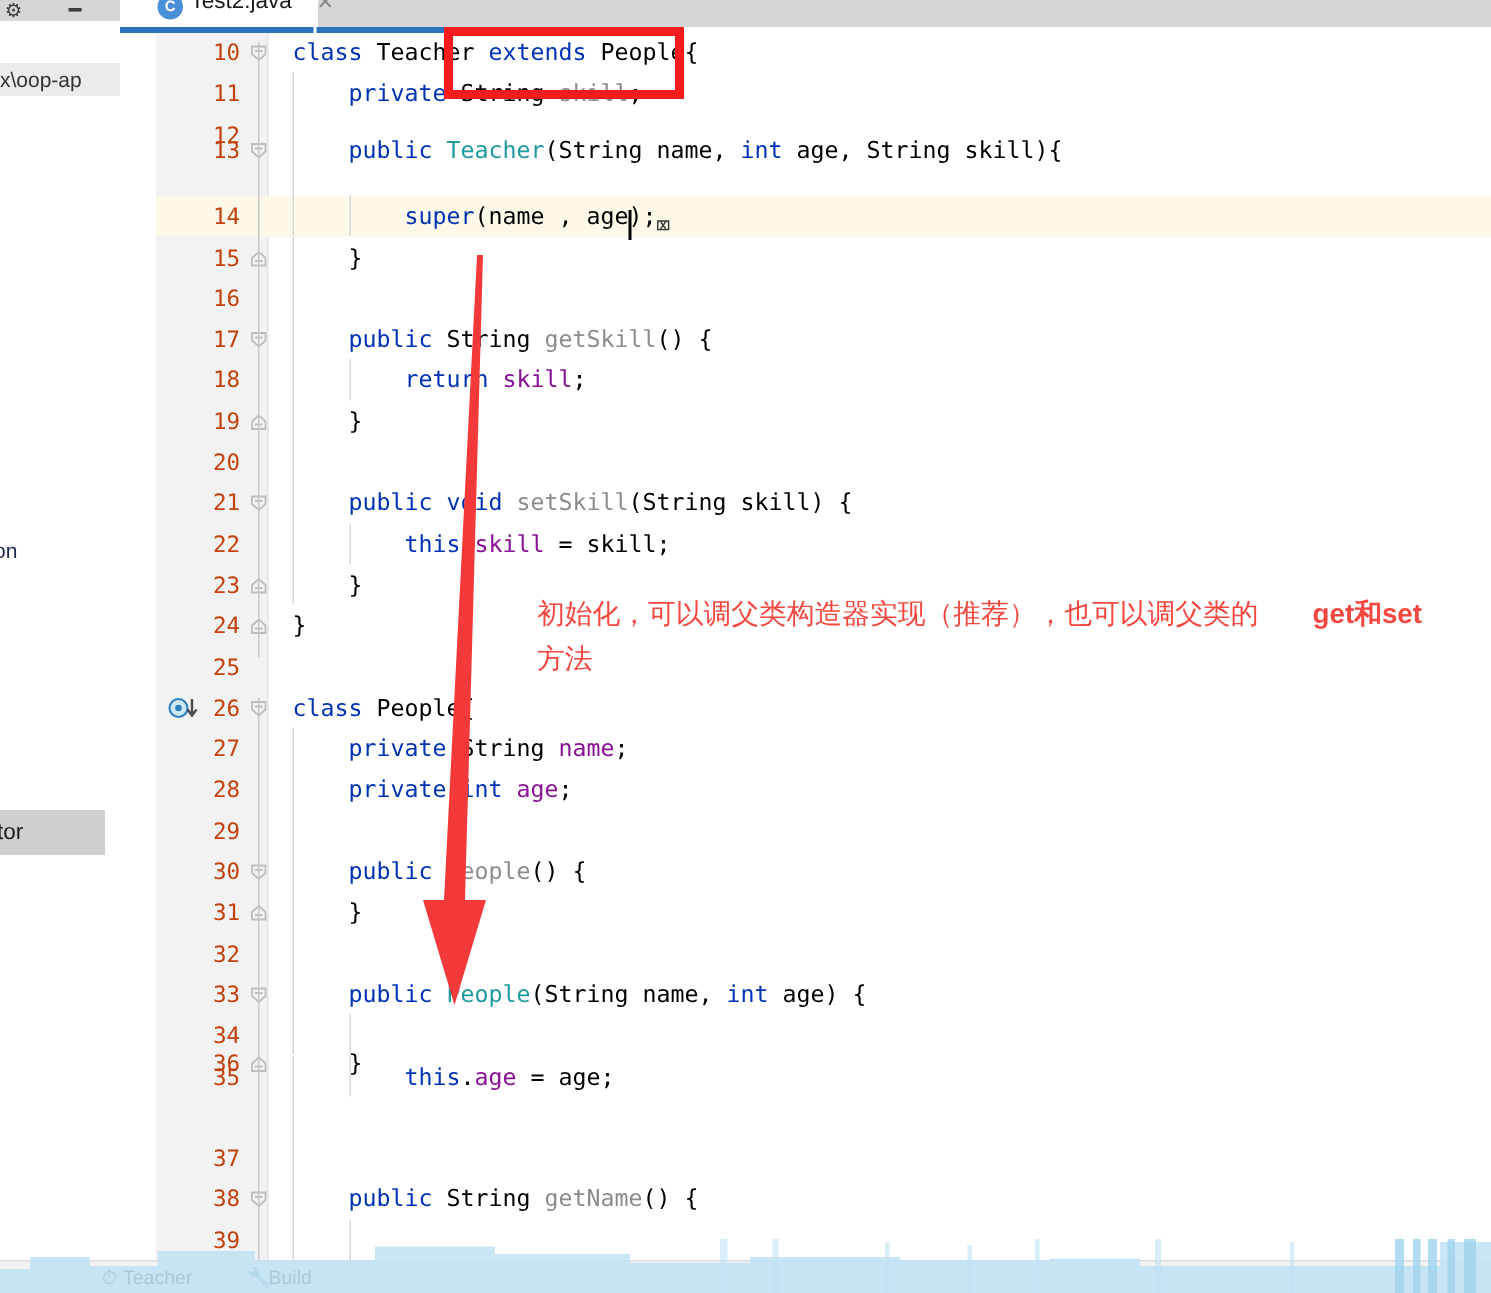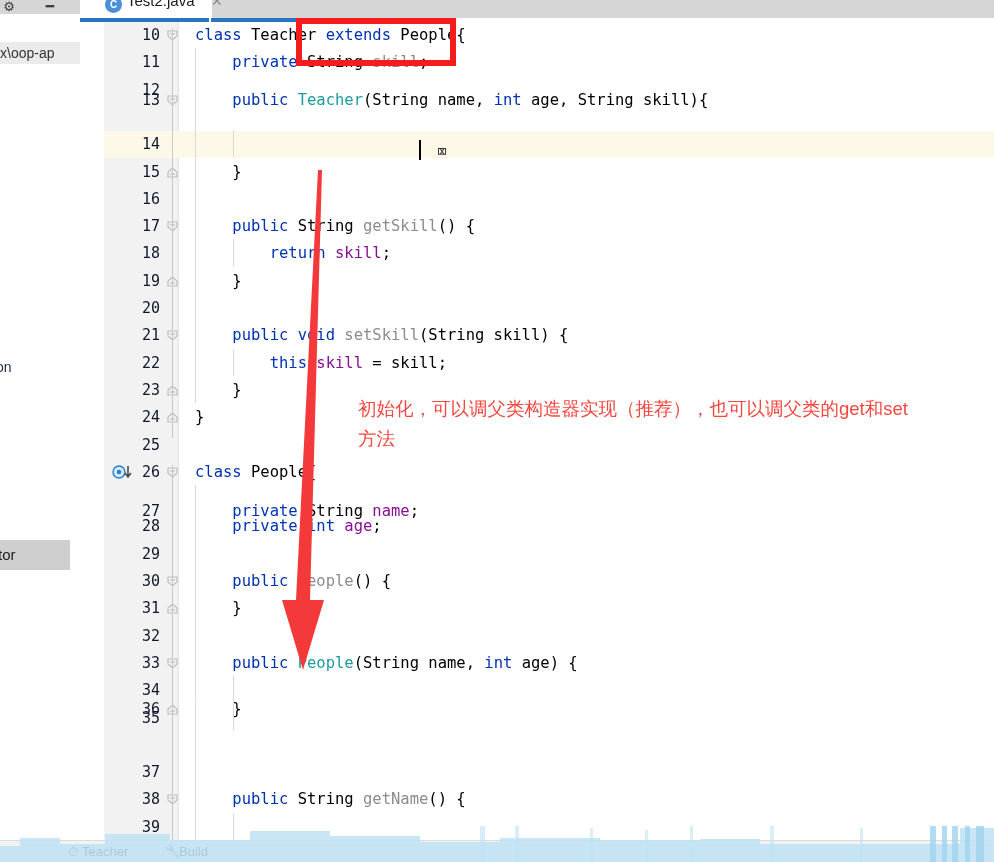--- a/index.html
+++ b/index.html
@@ -42,21 +42,21 @@
   .left-small-box{position:absolute;left:0;top:826px;width:62px;height:20px;background:#e8e8e8;border:1px solid #c3c3c3;}
 
   
   .editor{position:absolute;left:104px;top:22px;width:890px;height:818px;background:#ffffff;overflow:hidden;}
   .gutter{position:absolute;left:0;top:0;width:75px;height:818px;background:#f2f2f2;}
   .gutter-sep{position:absolute;left:74px;top:0;width:1px;height:818px;background:#e4e4e4;}
 
   .row{position:absolute;left:0;width:890px;height:27.3px;}
   .row.cur{background:#fdf8e8;}
   .lineno{position:absolute;left:0;width:56px;text-align:right;
-    font-family:"DejaVu Sans Mono","Liberation Mono",monospace;font-size:15px;color:#0f172a;line-height:27px;}
+    font-family:"DejaVu Sans Mono","Liberation Mono",monospace;font-size:15px;color:#c2410c;line-height:27px;}
   .code{position:absolute;left:91px;
     font-family:"DejaVu Sans Mono","Liberation Mono",monospace;font-size:15.5px;line-height:27px;
     color:#000000;white-space:pre;letter-spacing:0px;}
 
   
   .kw{color:#0033b3;}
   .cls{color:#1f9a9e;}
   .gray{color:#8c8c8c;}
   .fld{color:#871094;}
   .pun{color:#000000;}
@@ -74,21 +74,21 @@
   .iguide{position:absolute;width:1px;background:#d8d8d8;}
 
   
   .caret{position:absolute;width:2px;height:20px;background:#000;}
   .mouse-cursor{position:absolute;color:#333;font-family:"DejaVu Sans Mono",monospace;font-size:17px;}
 
   
   .red-box{position:absolute;border:6px solid #f41c1c;box-sizing:border-box;}
   .red-arrow{position:absolute;left:276px;top:170px;width:60px;height:500px;}
   .annot{position:absolute;font-family:"Liberation Sans",sans-serif;color:#f4473f;font-size:18.5px;line-height:30px;white-space:pre-line;}
-  .annot b{font-weight:normal;}
+  .annot b{font-weight:bold;padding-left:36px;}
 
   
   .bottombar{position:absolute;left:0;top:840px;width:994px;height:22px;background:#f2f2f2;border-top:1px solid #dcdcdc;}
   .bb-item{position:absolute;top:844px;font-size:13px;color:#3b3b3b;font-family:"Liberation Sans",sans-serif;}
   .wave{position:absolute;left:0;top:826px;width:994px;height:36px;}
 </style>
 </head>
 <body>
 
 <div id="root">
@@ -145,20 +145,21 @@
           <div class="code"><span class="txt">    </span><span class="kw">public </span><span class="cls">Teacher</span><span class="txt">(String name, </span><span class="kw">int</span><span class="txt"> age, String skill){</span></div>
           <div class="fold" style="top: 7px;">
             <svg width="13" height="13" viewBox="0 0 13 13">
               <path d="M2,2 L11,2 L11,7 L6.5,11 L2,7 Z" fill="none" stroke="#bdbdbd" stroke-width="1.2"></path>
               <line x1="4" y1="5" x2="9" y2="5" stroke="#bdbdbd" stroke-width="1.2"></line>
             </svg>
           </div>
         </div>
         <div class="row cur" style="top: 109.2px;">
           <div class="lineno">14</div>
+          <div class="code"><span class="txt">        </span><span class="kw">super</span><span class="txt">(name , age);</span></div>
         </div>
         <div class="row" style="top: 136.5px;">
           <div class="lineno">15</div>
           <div class="code"><span class="txt">    }</span></div>
           <div class="fold" style="top: 7px;">
             <svg width="13" height="13" viewBox="0 0 13 13">
               <path d="M2,11 L11,11 L11,6 L6.5,2 L2,6 Z" fill="none" stroke="#bdbdbd" stroke-width="1.2"></path>
               <line x1="4" y1="8" x2="9" y2="8" stroke="#bdbdbd" stroke-width="1.2"></line>
             </svg>
           </div>
@@ -241,21 +242,21 @@
               <path d="M2,2 L11,2 L11,7 L6.5,11 L2,7 Z" fill="none" stroke="#bdbdbd" stroke-width="1.2"></path>
               <line x1="4" y1="5" x2="9" y2="5" stroke="#bdbdbd" stroke-width="1.2"></line>
             </svg>
           </div>
           <div class="override-icon" style="top: 5px;"><svg width="26" height="16" viewBox="0 0 26 16">
               <circle cx="7" cy="8" r="6" fill="#cfe8f7" stroke="#2d7fc1" stroke-width="1.4"></circle>
               <circle cx="7" cy="8" r="2.2" fill="#2d7fc1"></circle>
               <path d="M16,2 L16,12 M13,9 L16,13 L19,9" fill="none" stroke="#4a4a4a" stroke-width="1.6"></path>
             </svg></div>
         </div>
-        <div class="row" style="top: 476px;">
+        <div class="row" style="top: 464px;">
           <div class="lineno">27</div>
           <div class="code"><span class="txt">    </span><span class="kw">private </span><span class="txt">String </span><span class="fld">name</span><span class="pun">;</span></div>
         </div>
         <div class="row" style="top: 491.4px;">
           <div class="lineno">28</div>
           <div class="code"><span class="txt">    </span><span class="kw">private int </span><span class="fld">age</span><span class="pun">;</span></div>
         </div>
         <div class="row" style="top: 518.7px;">
           <div class="lineno">29</div>
           <div class="code"></div>
@@ -292,20 +293,21 @@
               <path d="M2,2 L11,2 L11,7 L6.5,11 L2,7 Z" fill="none" stroke="#bdbdbd" stroke-width="1.2"></path>
               <line x1="4" y1="5" x2="9" y2="5" stroke="#bdbdbd" stroke-width="1.2"></line>
             </svg>
           </div>
         </div>
         <div class="row" style="top: 655.2px;">
           <div class="lineno">34</div>
         </div>
         <div class="row" style="top: 682.5px;">
           <div class="lineno">35</div>
+          <div class="code"><span class="txt">        </span><span class="kw">this</span><span class="pun">.</span><span class="fld">age</span><span class="txt"> = age;</span></div>
         </div>
         <div class="row" style="top: 674px;">
           <div class="lineno">36</div>
           <div class="code"><span class="txt">    }</span></div>
           <div class="fold" style="top: 7px;">
             <svg width="13" height="13" viewBox="0 0 13 13">
               <path d="M2,11 L11,11 L11,6 L6.5,2 L2,6 Z" fill="none" stroke="#bdbdbd" stroke-width="1.2"></path>
               <line x1="4" y1="8" x2="9" y2="8" stroke="#bdbdbd" stroke-width="1.2"></line>
             </svg>
           </div>

